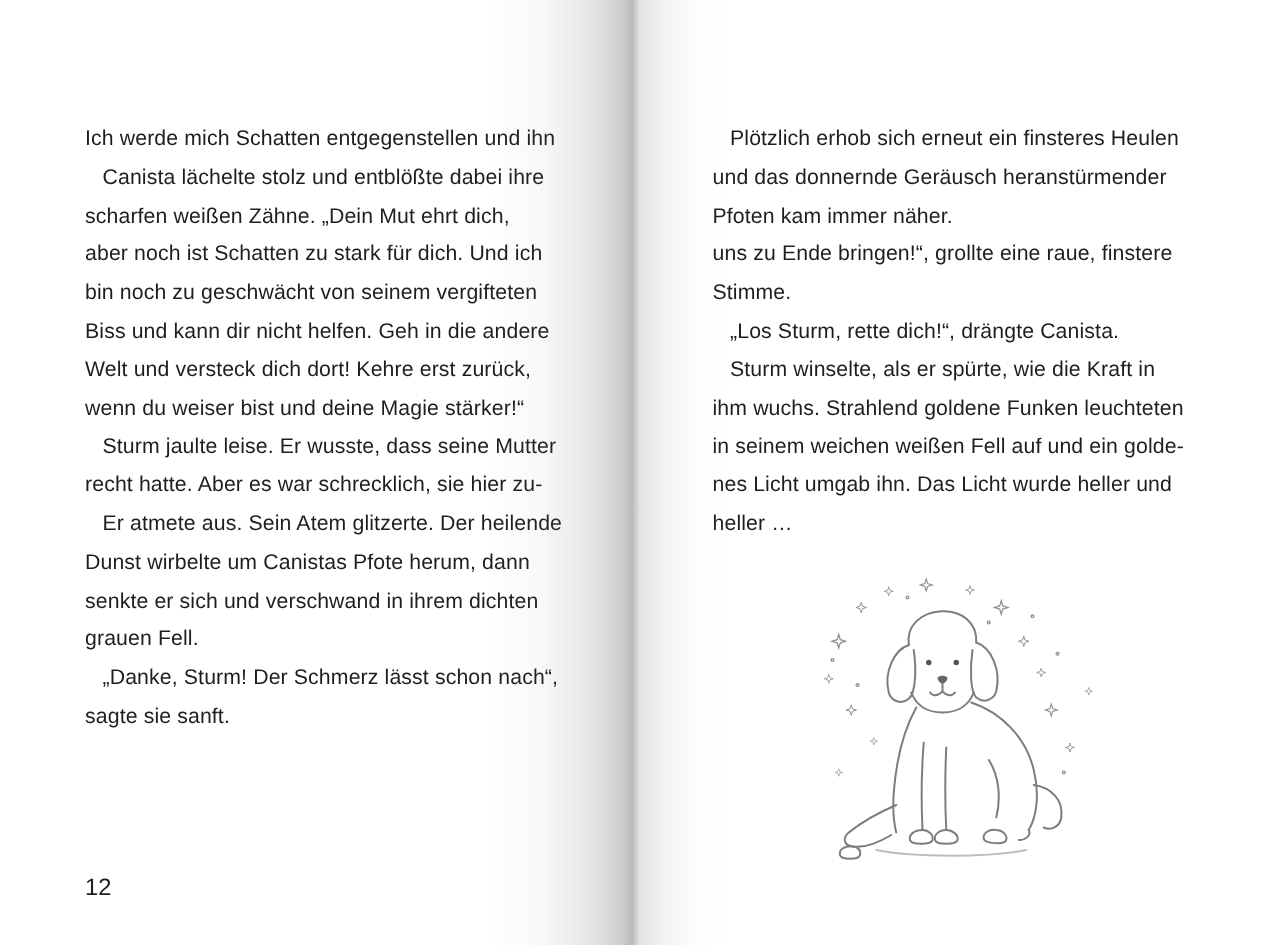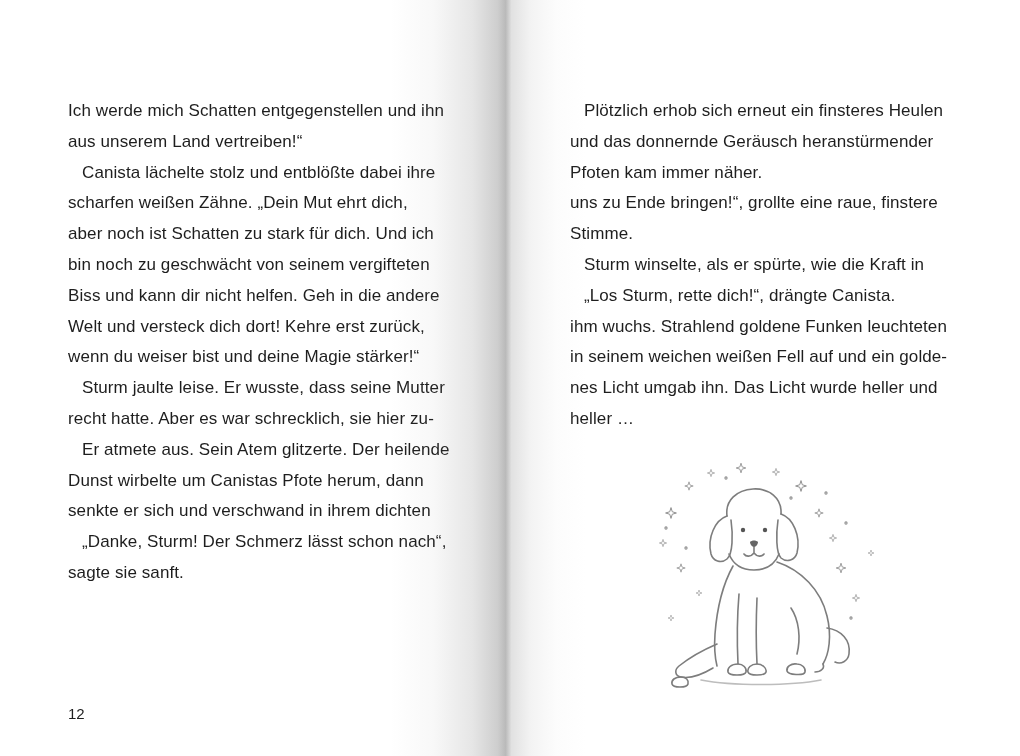--- a/index.html
+++ b/index.html
@@ -31,21 +31,21 @@
   }
   .page-left  .text-block { left: 68px; top: 96px; width: 396px; }
   .page-right .text-block { left: 62px; top: 96px; width: 404px; }
 
   .line { white-space: nowrap; }
   .line.indent { text-indent: 14px; }
 
   .page-number {
     position: absolute;
     left: 68px; bottom: 34px;
-    font-size: 15px;
+    font-size: 19px;
   }
 
   
   .gutter {
     position: absolute; top: 0; left: 390px;
     width: 196px; height: 100%;
     pointer-events: none;
     background: linear-gradient(to right,
       rgba(120,120,120,0)    0%,
       rgba(120,120,120,0.05) 22%,
@@ -66,48 +66,48 @@
   .illustration svg { display: block; width: 100%; height: 100%; }
 </style>
 </head>
 <body>
 
 <div class="spread">
 
   <div class="page page-left">
     <div class="text-block" id="left-lines">
         <p class="line">Ich werde mich Schatten entgegenstellen und ihn</p>
-        <p class="line">aus unserem Land vertreiben!“</p>
         <p class="line indent">Canista lächelte stolz und entblößte dabei ihre</p>
         <p class="line">scharfen weißen Zähne. „Dein Mut ehrt dich,</p>
         <p class="line">aber noch ist Schatten zu stark für dich. Und ich</p>
         <p class="line">bin noch zu geschwächt von seinem vergifteten</p>
         <p class="line">Biss und kann dir nicht helfen. Geh in die andere</p>
         <p class="line">Welt und versteck dich dort! Kehre erst zurück,</p>
         <p class="line">wenn du weiser bist und deine Magie stärker!“</p>
         <p class="line indent">Sturm jaulte leise. Er wusste, dass seine Mutter</p>
         <p class="line">recht hatte. Aber es war schrecklich, sie hier zu-</p>
         <p class="line indent">Er atmete aus. Sein Atem glitzerte. Der heilende</p>
         <p class="line">Dunst wirbelte um Canistas Pfote herum, dann</p>
         <p class="line">senkte er sich und verschwand in ihrem dichten</p>
+        <p class="line">grauen Fell.</p>
         <p class="line indent">„Danke, Sturm! Der Schmerz lässt schon nach“,</p>
         <p class="line">sagte sie sanft.</p>
       </div>
     <div class="page-number">12</div>
   </div>
 
   <div class="page page-right">
     <div class="text-block" id="right-lines">
         <p class="line indent">Plötzlich erhob sich erneut ein finsteres Heulen</p>
         <p class="line">und das donnernde Geräusch heranstürmender</p>
         <p class="line">Pfoten kam immer näher.</p>
         <p class="line">uns zu Ende bringen!“, grollte eine raue, finstere</p>
         <p class="line">Stimme.</p>
+        <p class="line indent">„Los Sturm, rette dich!“, drängte Canista.</p>
         <p class="line indent">Sturm winselte, als er spürte, wie die Kraft in</p>
-        <p class="line indent">„Los Sturm, rette dich!“, drängte Canista.</p>
         <p class="line">ihm wuchs. Strahlend goldene Funken leuchteten</p>
         <p class="line">in seinem weichen weißen Fell auf und ein golde-</p>
         <p class="line">nes Licht umgab ihn. Das Licht wurde heller und</p>
         <p class="line">heller …</p>
       </div>
 
     <div class="illustration" role="img" aria-label="puppy-with-sparkles-illustration">
       <svg viewBox="0 0 280 250" xmlns="http://www.w3.org/2000/svg">
         <defs>
           <path id="spark" d="M0,-6 L1.4,-1.4 L6,0 L1.4,1.4 L0,6 L-1.4,1.4 L-6,0 L-1.4,-1.4 Z"></path>

